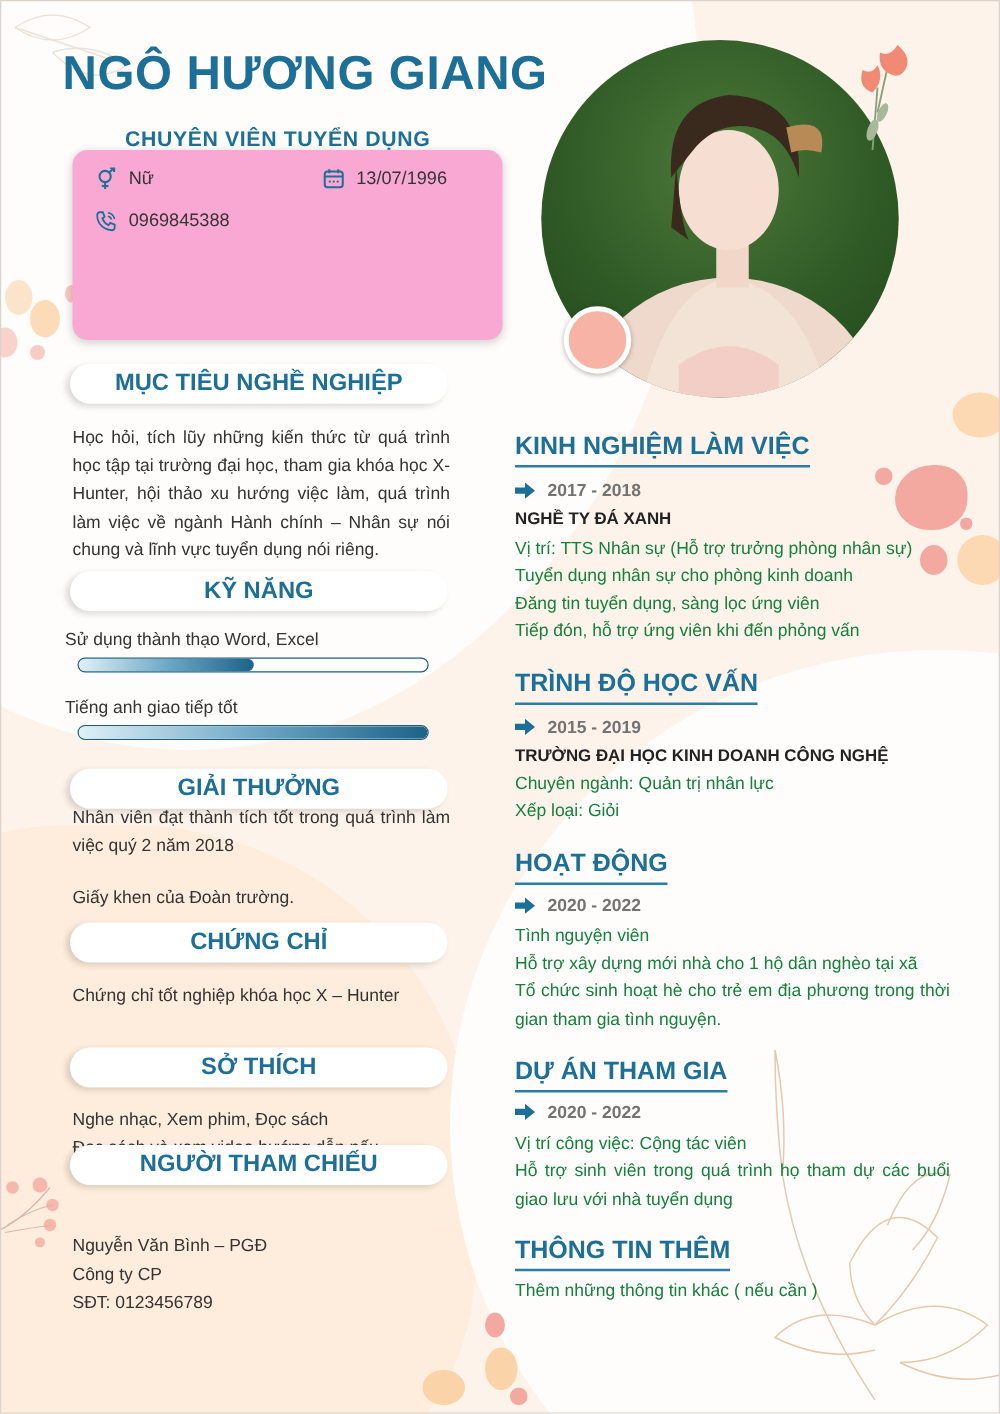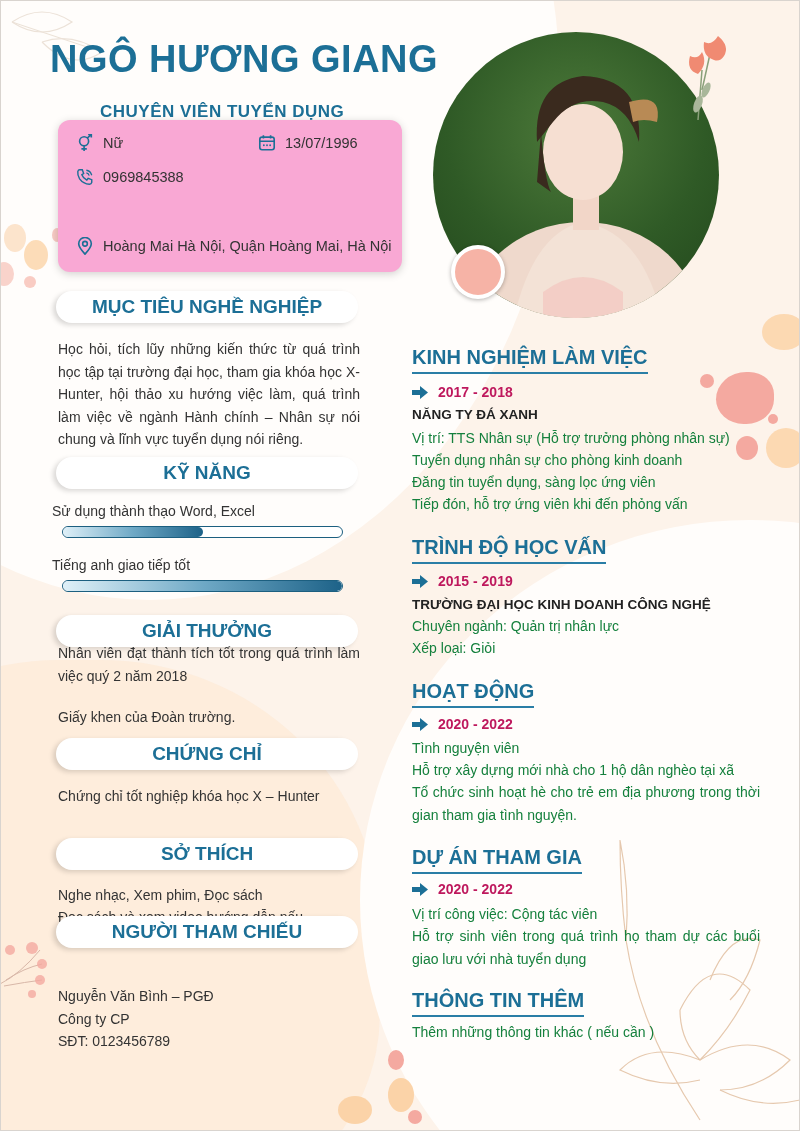--- a/index.html
+++ b/index.html
@@ -32,21 +32,21 @@
   .sec-pill span { font-size:19px; font-weight:bold; color:#1c6f96; }
 
   .text { position:absolute; font-size:14px; line-height:22.5px; color:#333; }
   .justify { text-align:justify; }
 
   .skill-label { position:absolute; left:52px; font-size:14px; color:#333; }
   .bar { position:absolute; left:62px; width:281px; height:12px; border:1.5px solid #1c5f80; border-radius:8px; background:#fff; overflow:hidden; box-sizing:border-box; }
   .bar .fill { height:100%; border-radius:8px; background:linear-gradient(90deg,#dff0f8 0%,#6fa9c6 50%,#1d6288 100%); }
 
   .r-head { position:absolute; left:412px; font-size:20px; font-weight:bold; color:#1c6f96; padding-bottom:3px; border-bottom:2px solid #2a7ea6; margin:0; }
-  .r-date { position:absolute; left:412px; display:flex; align-items:center; font-size:14px; font-weight:bold; color:#be185d; }
+  .r-date { position:absolute; left:412px; display:flex; align-items:center; font-size:14px; font-weight:bold; color:#737373; }
   .r-date svg { width:16px; height:13px; margin-right:10px; }
   .r-org { position:absolute; left:412px; font-size:13.5px; font-weight:bold; color:#222; }
   .r-text { position:absolute; left:412px; font-size:14px; line-height:22.5px; color:#15803d; }
 </style>
 </head>
 <body>
 
 <div class="bg-white-top"></div>
 <div class="bg-peach-left"></div>
 <div class="bg-white-mid"></div>
@@ -118,27 +118,20 @@
         <circle cx="13.5" cy="12.5" r="1" fill="#1c6f96"></circle>
       </svg>
     <span>13/07/1996</span>
   </div>
   <div class="info-row" style="left:18px;top:48px">
     <svg viewBox="0 0 20 20">
         <path d="M4 2 L7 2 L8.5 6 L6.5 7.5 Q8 11.5 12 13.5 L13.5 11.5 L17.5 13 L17.5 16 Q17 18 15 18 Q8 17.5 4 12 Q1.5 8 2 4 Q2.5 2 4 2 Z" stroke="#1c6f96" stroke-width="1.6" fill="none"></path>
         <path d="M11.5 2.5 Q16 3 17.5 8 M11.5 5.5 Q14 6 14.7 8.5" stroke="#1c6f96" stroke-width="1.4" fill="none"></path>
       </svg>
     <span>0969845388</span>
-  </div>
-  <div class="info-row" style="left:18px;top:117px">
-    <svg viewBox="0 0 20 20">
-        <path d="M10 19 Q3 11.5 3 7.5 A7 7 0 0 1 17 7.5 Q17 11.5 10 19 Z" stroke="#1c6f96" stroke-width="1.8" fill="none"></path>
-        <circle cx="10" cy="7.5" r="2.6" stroke="#1c6f96" stroke-width="1.8" fill="none"></circle>
-      </svg>
-    <span>Hoàng Mai Hà Nội, Quận Hoàng Mai, Hà Nội</span>
   </div>
 </div>
 
 <div class="photo-wrap">
   <svg width="286" height="286" viewBox="0 0 286 286">
     <ellipse cx="150" cy="300" rx="120" ry="110" fill="#efd9cc"></ellipse>
     <path d="M80 290 Q100 200 150 190 Q210 200 230 290 Z" fill="#f3e2d6"></path>
     <path d="M110 260 Q150 230 190 260 L190 286 L110 286 Z" fill="#f2c9c2" opacity=".8"></path>
     <rect x="140" y="150" width="26" height="48" fill="#f2d6c8"></rect>
     <ellipse cx="150" cy="120" rx="40" ry="48" fill="#f6dfd2"></ellipse>
@@ -197,21 +190,21 @@
 <div class="text" style="left:58px;top:1008px">Công ty CP</div>
 <div class="text" style="left:58px;top:1030px">SĐT: 0123456789</div>
 
 <h3 class="r-head" style="top:346px">KINH NGHIỆM LÀM VIỆC</h3>
 <div class="r-date" style="top:384px">
   <svg viewBox="0 0 16 13">
       <path d="M0 4 H8 V0 L16 6.5 L8 13 V9 H0 Z" fill="#1c6f96"></path>
     </svg>
   <span>2017 - 2018</span>
 </div>
-<div class="r-org" style="top:407px">NĂNG TY ĐÁ XANH</div>
+<div class="r-org" style="top:407px">NGHỀ TY ĐÁ XANH</div>
 <div class="r-text" style="top:427px">Vị trí: TTS Nhân sự (Hỗ trợ trưởng phòng nhân sự)</div>
 <div class="r-text" style="top:449px">Tuyển dụng nhân sự cho phòng kinh doanh</div>
 <div class="r-text" style="top:471px">Đăng tin tuyển dụng, sàng lọc ứng viên</div>
 <div class="r-text" style="top:493px">Tiếp đón, hỗ trợ ứng viên khi đến phỏng vấn</div>
 
 <h3 class="r-head" style="top:536px">TRÌNH ĐỘ HỌC VẤN</h3>
 <div class="r-date" style="top:573px">
   <svg viewBox="0 0 16 13">
       <path d="M0 4 H8 V0 L16 6.5 L8 13 V9 H0 Z" fill="#1c6f96"></path>
     </svg>

